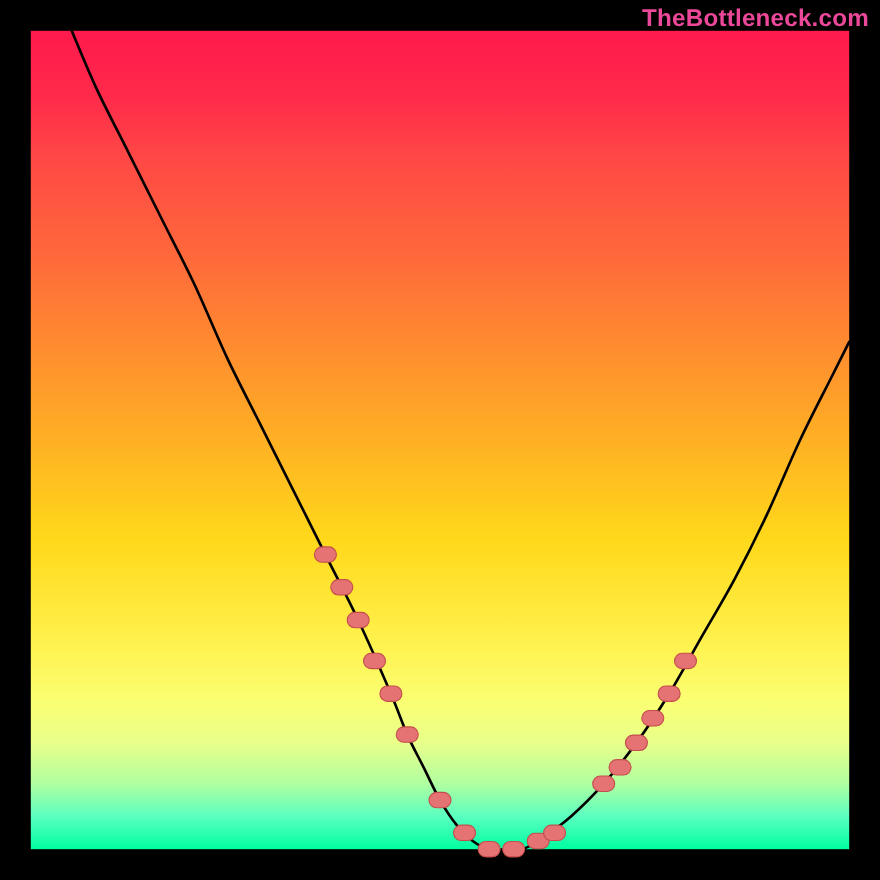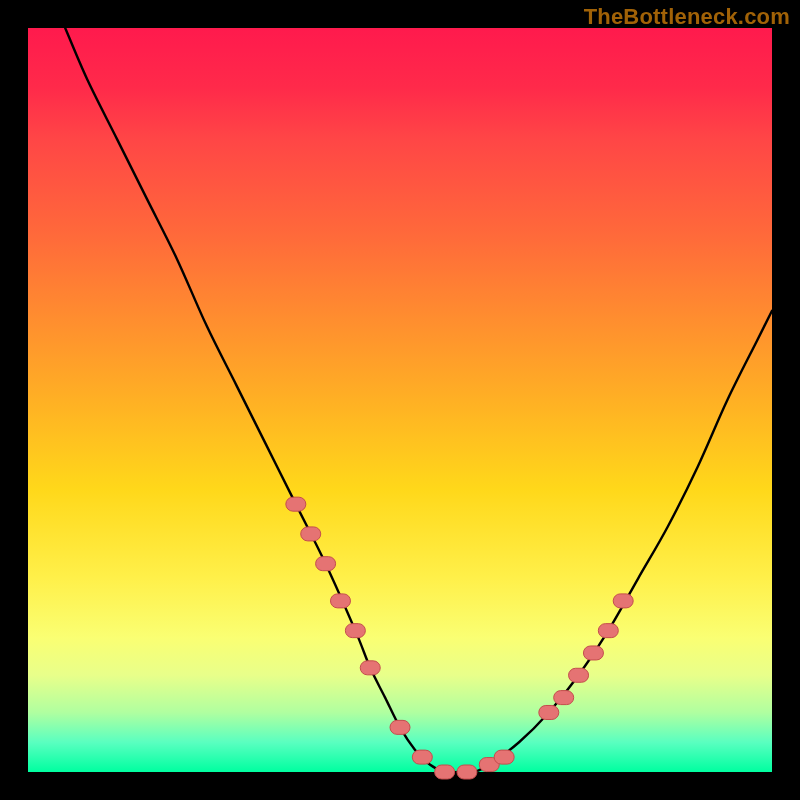--- a/index.html
+++ b/index.html
@@ -29,21 +29,21 @@
       #faff73 82%,
       #e8ff8a 87%,
       #b0ffa0 92%,
       #5affc0 96%,
       #00ffa0 100%);
   }
   .attribution {
     position: absolute;
     top: 4px;
     right: 10px;
-    color: #a16207;
+    color: #ec4899;
     font-size: 22px;
     font-weight: 600;
     letter-spacing: 0.2px;
     user-select: none;
   }
   svg.curve {
     position: absolute;
     left: 0;
     top: 0;
     width: 744px;

